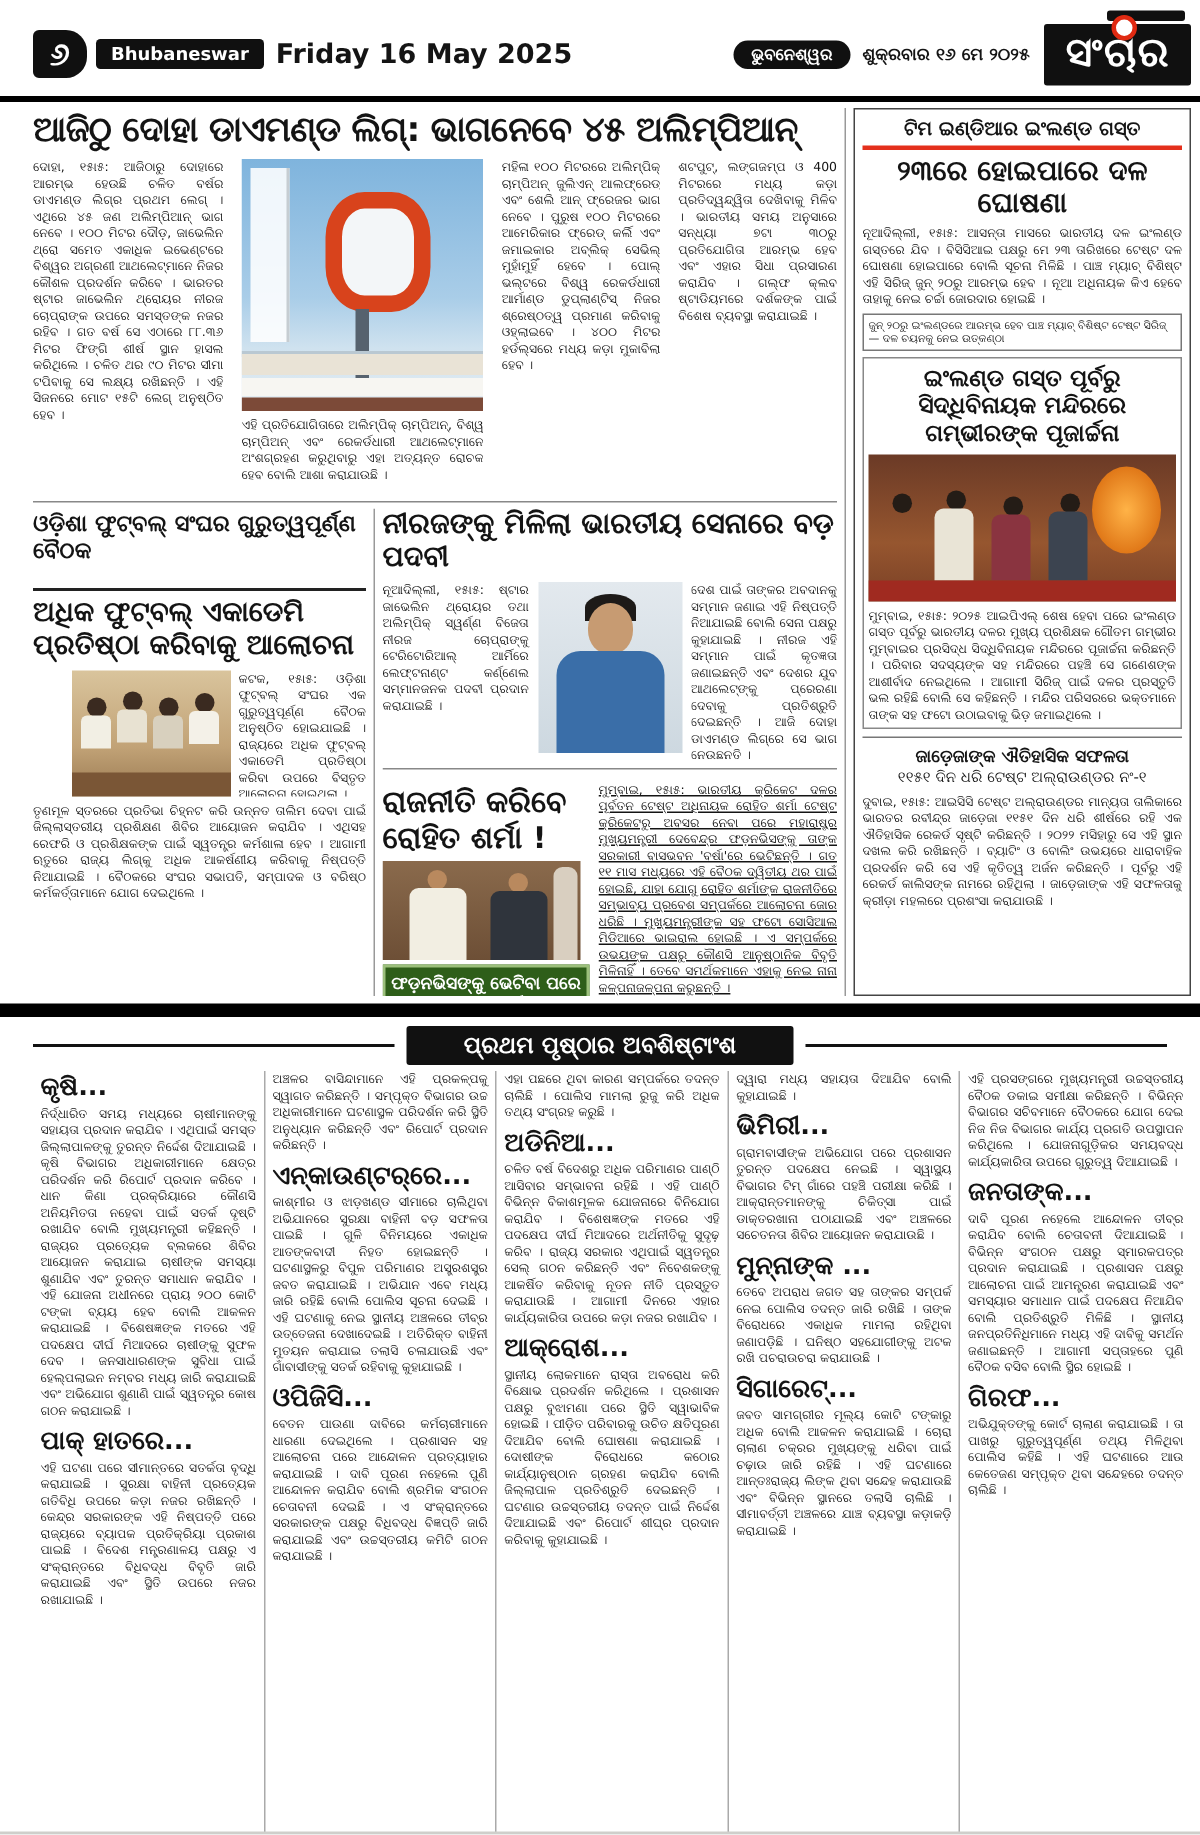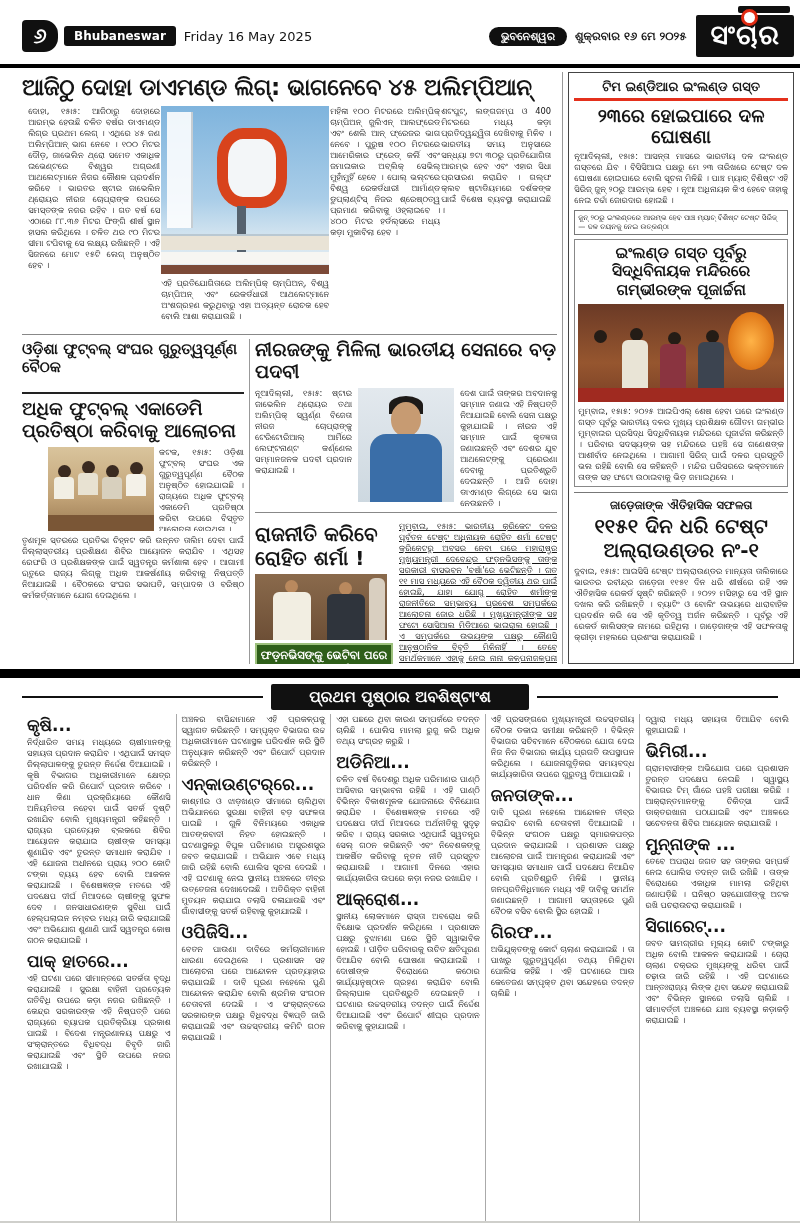--- a/index.html
+++ b/index.html
@@ -7,39 +7,39 @@
     width:800px;height:1223px;background:#ffffff;margin:0 auto;position:relative;
     font-family:"DejaVu Sans",sans-serif;color:#141414;overflow:hidden;
   }
   
   .topbar{display:flex;align-items:center;padding:14px 6px 0 22px;height:44px;}
   .pageno{background:#101010;color:#fff;font-size:21px;font-weight:bold;
     min-width:36px;height:32px;display:flex;align-items:center;justify-content:center;
     border-radius:4px 14px 14px 4px;}
   .citypill{background:#101010;color:#fff;font-size:12px;font-weight:bold;
     padding:3px 10px;border-radius:3px;margin-left:6px;white-space:nowrap;}
-  .date-en{font-size:13px;font-weight:normal;margin-left:8px;white-space:nowrap;}
+  .date-en{font-size:18px;font-weight:bold;margin-left:8px;white-space:nowrap;}
   .hspacer{flex:1;}
   .citypill-od{background:#101010;color:#fff;font-size:11px;font-weight:bold;
     padding:3px 12px;border-radius:11px;white-space:nowrap;}
   .date-od{font-size:11.5px;font-weight:bold;margin:0 10px 0 8px;white-space:nowrap;}
   .masthead{background:#101010;color:#fff;font-size:27px;font-weight:bold;
     padding:4px 14px 6px;position:relative;border-radius:2px;letter-spacing:1px;}
   .masthead .reddot{position:absolute;top:-6px;left:46%;width:11px;height:11px;
     border:3px solid #e02a12;border-radius:50%;background:#fff;}
   .masthead .topstrip{position:absolute;top:-9px;right:4px;width:52px;height:7px;background:#101010;border-radius:2px;}
   .header-rule{height:4px;background:#000;margin-top:6px;}
   
   .main{display:flex;padding:4px 6px 0 22px;align-items:stretch;height:592px;}
   .leftzone{width:536px;display:flex;flex-direction:column;}
   .vdiv{width:1px;background:#999;margin:0 5px;}
   .sidebar{width:226px;border:1.5px solid #444;padding:4px 5px;box-sizing:border-box;overflow:hidden;}
   
   .lead-headline{font-size:23px;font-weight:bold;line-height:1.15;margin:2px 0 6px;letter-spacing:-.5px;}
-  .lead-body{display:flex;gap:1px;height:222px;overflow:hidden;justify-content:center;}
+  .lead-body{display:flex;gap:12px;height:222px;overflow:hidden;}
   .lcol{font-size:8.3px;line-height:11px;text-align:justify;overflow:hidden;}
   .lcol p{margin:0;}
   .lc1{width:132px;}
   .lc2{width:168px;display:flex;flex-direction:column;}
   .lc3{width:110px;}
   .lc4{width:110px;}
   .photo-lead{position:relative;width:168px;height:168px;flex:none;overflow:hidden;
     background:linear-gradient(#7fb4dd, #a9cde8 55%, #cfe2ef 75%, #e7eef2);}
   .dl-ring{position:absolute;top:22px;left:56px;width:48px;height:58px;
     border:11px solid #d8431c;border-radius:26px/30px;background:#f3f6f8;}
@@ -92,21 +92,21 @@
   .sb-note{border:1px solid #777;font-size:7.2px;padding:2px 3px;margin:4px 0;line-height:1.3;}
   .sbB{border:1px solid #888;padding:3px;margin:4px 0;}
   .sbB-headline{font-size:15.5px;font-weight:bold;line-height:1.2;margin:1px 0 4px;text-align:center;}
   .photo-temple{width:100%;height:98px;position:relative;overflow:hidden;
     background:linear-gradient(#6b3a26,#96562f 60%,#7a4026);}
   .tp-glow{position:absolute;top:8px;right:10px;width:46px;height:58px;border-radius:50%;
     background:radial-gradient(#ffb347,#e07818 70%,rgba(224,120,24,0));}
   .tp-carpet{position:absolute;bottom:0;left:0;width:100%;height:14px;background:#a02a20;}
   .sb-hr{height:1px;background:#777;margin:5px 0;}
   .sbC-kicker{font-size:11.5px;font-weight:bold;text-align:center;margin:2px 0;}
-  .sbC-headline{font-size:20px;font-weight:bold;text-align:center;line-height:1.2;margin:0 0 4px;}
+  .sbC-headline{font-size:10px;font-weight:normal;text-align:center;line-height:1.2;margin:0 0 4px;}
   
   .blackbar{height:9px;background:#000;margin-top:5px;}
   .cont-titlebar{display:flex;align-items:center;padding:6px 22px 2px;}
   .cont-line{flex:1;height:2px;background:#111;}
   .cont-title{background:#111;color:#fff;font-size:15.5px;font-weight:bold;
     padding:4px 38px;margin:0 8px;border-radius:2px;white-space:nowrap;}
   .cont-cols{display:flex;padding:2px 6px 0 22px;height:508px;overflow:hidden;}
   .ccol{flex:1;padding:0 5px;border-right:1px solid #aaa;overflow:hidden;}
   .ccol:last-child{border-right:none;}
   .jump-head{font-size:17px;font-weight:bold;margin:5px 0 2px;}
@@ -313,33 +313,33 @@
 
     <div class="ccol">
       <p class="jump-p">ଏହା ପଛରେ ଥିବା କାରଣ ସମ୍ପର୍କରେ ତଦନ୍ତ ଚାଲିଛି । ପୋଲିସ ମାମଲା ରୁଜୁ କରି ଅଧିକ ତଥ୍ୟ ସଂଗ୍ରହ କରୁଛି ।</p>
       <h4 class="jump-head">ଅଡିନିଆ...</h4>
       <p class="jump-p">ଚଳିତ ବର୍ଷ ବିଦେଶରୁ ଅଧିକ ପରିମାଣର ପାଣ୍ଠି ଆସିବାର ସମ୍ଭାବନା ରହିଛି । ଏହି ପାଣ୍ଠି ବିଭିନ୍ନ ବିକାଶମୂଳକ ଯୋଜନାରେ ବିନିଯୋଗ କରାଯିବ । ବିଶେଷଜ୍ଞଙ୍କ ମତରେ ଏହି ପଦକ୍ଷେପ ଦୀର୍ଘ ମିଆଦରେ ଅର୍ଥନୀତିକୁ ସୁଦୃଢ଼ କରିବ । ରାଜ୍ୟ ସରକାର ଏଥିପାଇଁ ସ୍ୱତନ୍ତ୍ର ସେଲ୍ ଗଠନ କରିଛନ୍ତି ଏବଂ ନିବେଶକଙ୍କୁ ଆକର୍ଷିତ କରିବାକୁ ନୂତନ ନୀତି ପ୍ରସ୍ତୁତ କରାଯାଉଛି । ଆଗାମୀ ଦିନରେ ଏହାର କାର୍ଯ୍ୟକାରିତା ଉପରେ କଡ଼ା ନଜର ରଖାଯିବ ।</p>
       <h4 class="jump-head">ଆକ୍ରୋଶ...</h4>
       <p class="jump-p">ସ୍ଥାନୀୟ ଲୋକମାନେ ରାସ୍ତା ଅବରୋଧ କରି ବିକ୍ଷୋଭ ପ୍ରଦର୍ଶନ କରିଥିଲେ । ପ୍ରଶାସନ ପକ୍ଷରୁ ବୁଝାମଣା ପରେ ସ୍ଥିତି ସ୍ୱାଭାବିକ ହୋଇଛି । ପୀଡ଼ିତ ପରିବାରକୁ ଉଚିତ କ୍ଷତିପୂରଣ ଦିଆଯିବ ବୋଲି ଘୋଷଣା କରାଯାଇଛି । ଦୋଷୀଙ୍କ ବିରୋଧରେ କଠୋର କାର୍ଯ୍ୟାନୁଷ୍ଠାନ ଗ୍ରହଣ କରାଯିବ ବୋଲି ଜିଲ୍ଲାପାଳ ପ୍ରତିଶ୍ରୁତି ଦେଇଛନ୍ତି । ଘଟଣାର ଉଚ୍ଚସ୍ତରୀୟ ତଦନ୍ତ ପାଇଁ ନିର୍ଦ୍ଦେଶ ଦିଆଯାଇଛି ଏବଂ ରିପୋର୍ଟ ଶୀଘ୍ର ପ୍ରଦାନ କରିବାକୁ କୁହାଯାଇଛି ।</p>
     </div>
 
     <div class="ccol">
-      <p class="jump-p">ଏହି ପ୍ରସଙ୍ଗରେ ମୁଖ୍ୟମନ୍ତ୍ରୀ ଉଚ୍ଚସ୍ତରୀୟ ବୈଠକ ଡକାଇ ସମୀକ୍ଷା କରିଛନ୍ତି । ବିଭିନ୍ନ ବିଭାଗର ସଚିବମାନେ ବୈଠକରେ ଯୋଗ ଦେଇ ନିଜ ନିଜ ବିଭାଗର କାର୍ଯ୍ୟ ପ୍ରଗତି ଉପସ୍ଥାପନ କରିଥିଲେ । ଯୋଜନାଗୁଡ଼ିକର ସମୟବଦ୍ଧ କାର୍ଯ୍ୟକାରିତା ଉପରେ ଗୁରୁତ୍ୱ ଦିଆଯାଇଛି ।</p>
-      <h4 class="jump-head">ଜନତାଙ୍କ...</h4>
-      <p class="jump-p">ଦାବି ପୂରଣ ନହେଲେ ଆନ୍ଦୋଳନ ତୀବ୍ର କରାଯିବ ବୋଲି ଚେତାବନୀ ଦିଆଯାଇଛି । ବିଭିନ୍ନ ସଂଗଠନ ପକ୍ଷରୁ ସ୍ମାରକପତ୍ର ପ୍ରଦାନ କରାଯାଇଛି । ପ୍ରଶାସନ ପକ୍ଷରୁ ଆଲୋଚନା ପାଇଁ ଆମନ୍ତ୍ରଣ କରାଯାଇଛି ଏବଂ ସମସ୍ୟାର ସମାଧାନ ପାଇଁ ପଦକ୍ଷେପ ନିଆଯିବ ବୋଲି ପ୍ରତିଶ୍ରୁତି ମିଳିଛି । ସ୍ଥାନୀୟ ଜନପ୍ରତିନିଧିମାନେ ମଧ୍ୟ ଏହି ଦାବିକୁ ସମର୍ଥନ ଜଣାଇଛନ୍ତି । ଆଗାମୀ ସପ୍ତାହରେ ପୁଣି ବୈଠକ ବସିବ ବୋଲି ସ୍ଥିର ହୋଇଛି ।</p>
-      <h4 class="jump-head">ଗିରଫ...</h4>
-      <p class="jump-p">ଅଭିଯୁକ୍ତଙ୍କୁ କୋର୍ଟ ଚାଲାଣ କରାଯାଇଛି । ତା ପାଖରୁ ଗୁରୁତ୍ୱପୂର୍ଣ୍ଣ ତଥ୍ୟ ମିଳିଥିବା ପୋଲିସ କହିଛି । ଏହି ଘଟଣାରେ ଆଉ କେତେଜଣ ସମ୍ପୃକ୍ତ ଥିବା ସନ୍ଦେହରେ ତଦନ୍ତ ଚାଲିଛି ।</p>
-    </div>
-
-    <div class="ccol">
       <p class="jump-p">ଦ୍ୱାରା ମଧ୍ୟ ସହାୟତା ଦିଆଯିବ ବୋଲି କୁହାଯାଇଛି ।</p>
       <h4 class="jump-head">ଭିମିରୀ...</h4>
       <p class="jump-p">ଗ୍ରାମବାସୀଙ୍କ ଅଭିଯୋଗ ପରେ ପ୍ରଶାସନ ତୁରନ୍ତ ପଦକ୍ଷେପ ନେଇଛି । ସ୍ୱାସ୍ଥ୍ୟ ବିଭାଗର ଟିମ୍ ଗାଁରେ ପହଞ୍ଚି ପରୀକ୍ଷା କରିଛି । ଆକ୍ରାନ୍ତମାନଙ୍କୁ ଚିକିତ୍ସା ପାଇଁ ଡାକ୍ତରଖାନା ପଠାଯାଇଛି ଏବଂ ଅଞ୍ଚଳରେ ସଚେତନତା ଶିବିର ଆୟୋଜନ କରାଯାଉଛି ।</p>
       <h4 class="jump-head">ମୁନ୍ନାଙ୍କ ...</h4>
       <p class="jump-p">ତେବେ ଅପରାଧ ଜଗତ ସହ ତାଙ୍କର ସମ୍ପର୍କ ନେଇ ପୋଲିସ ତଦନ୍ତ ଜାରି ରଖିଛି । ତାଙ୍କ ବିରୋଧରେ ଏକାଧିକ ମାମଲା ରହିଥିବା ଜଣାପଡ଼ିଛି । ଘନିଷ୍ଠ ସହଯୋଗୀଙ୍କୁ ଅଟକ ରଖି ପଚରାଉଚରା କରାଯାଉଛି ।</p>
       <h4 class="jump-head">ସିଗାରେଟ୍...</h4>
       <p class="jump-p">ଜବତ ସାମଗ୍ରୀର ମୂଲ୍ୟ କୋଟି ଟଙ୍କାରୁ ଅଧିକ ବୋଲି ଆକଳନ କରାଯାଇଛି । ଚୋରା ଚାଲାଣ ଚକ୍ରର ମୁଖ୍ୟଙ୍କୁ ଧରିବା ପାଇଁ ଚଢ଼ାଉ ଜାରି ରହିଛି । ଏହି ଘଟଣାରେ ଆନ୍ତଃରାଜ୍ୟ ଲିଙ୍କ ଥିବା ସନ୍ଦେହ କରାଯାଉଛି ଏବଂ ବିଭିନ୍ନ ସ୍ଥାନରେ ତଲାସି ଚାଲିଛି । ସୀମାବର୍ତ୍ତୀ ଅଞ୍ଚଳରେ ଯାଞ୍ଚ ବ୍ୟବସ୍ଥା କଡ଼ାକଡ଼ି କରାଯାଇଛି ।</p>
     </div>
 
+    <div class="ccol">
+      <p class="jump-p">ଏହି ପ୍ରସଙ୍ଗରେ ମୁଖ୍ୟମନ୍ତ୍ରୀ ଉଚ୍ଚସ୍ତରୀୟ ବୈଠକ ଡକାଇ ସମୀକ୍ଷା କରିଛନ୍ତି । ବିଭିନ୍ନ ବିଭାଗର ସଚିବମାନେ ବୈଠକରେ ଯୋଗ ଦେଇ ନିଜ ନିଜ ବିଭାଗର କାର୍ଯ୍ୟ ପ୍ରଗତି ଉପସ୍ଥାପନ କରିଥିଲେ । ଯୋଜନାଗୁଡ଼ିକର ସମୟବଦ୍ଧ କାର୍ଯ୍ୟକାରିତା ଉପରେ ଗୁରୁତ୍ୱ ଦିଆଯାଇଛି ।</p>
+      <h4 class="jump-head">ଜନତାଙ୍କ...</h4>
+      <p class="jump-p">ଦାବି ପୂରଣ ନହେଲେ ଆନ୍ଦୋଳନ ତୀବ୍ର କରାଯିବ ବୋଲି ଚେତାବନୀ ଦିଆଯାଇଛି । ବିଭିନ୍ନ ସଂଗଠନ ପକ୍ଷରୁ ସ୍ମାରକପତ୍ର ପ୍ରଦାନ କରାଯାଇଛି । ପ୍ରଶାସନ ପକ୍ଷରୁ ଆଲୋଚନା ପାଇଁ ଆମନ୍ତ୍ରଣ କରାଯାଇଛି ଏବଂ ସମସ୍ୟାର ସମାଧାନ ପାଇଁ ପଦକ୍ଷେପ ନିଆଯିବ ବୋଲି ପ୍ରତିଶ୍ରୁତି ମିଳିଛି । ସ୍ଥାନୀୟ ଜନପ୍ରତିନିଧିମାନେ ମଧ୍ୟ ଏହି ଦାବିକୁ ସମର୍ଥନ ଜଣାଇଛନ୍ତି । ଆଗାମୀ ସପ୍ତାହରେ ପୁଣି ବୈଠକ ବସିବ ବୋଲି ସ୍ଥିର ହୋଇଛି ।</p>
+      <h4 class="jump-head">ଗିରଫ...</h4>
+      <p class="jump-p">ଅଭିଯୁକ୍ତଙ୍କୁ କୋର୍ଟ ଚାଲାଣ କରାଯାଇଛି । ତା ପାଖରୁ ଗୁରୁତ୍ୱପୂର୍ଣ୍ଣ ତଥ୍ୟ ମିଳିଥିବା ପୋଲିସ କହିଛି । ଏହି ଘଟଣାରେ ଆଉ କେତେଜଣ ସମ୍ପୃକ୍ତ ଥିବା ସନ୍ଦେହରେ ତଦନ୍ତ ଚାଲିଛି ।</p>
+    </div>
+
   </div>
 
   <div class="footrule"></div>
 </div>
 
 </body></html>

